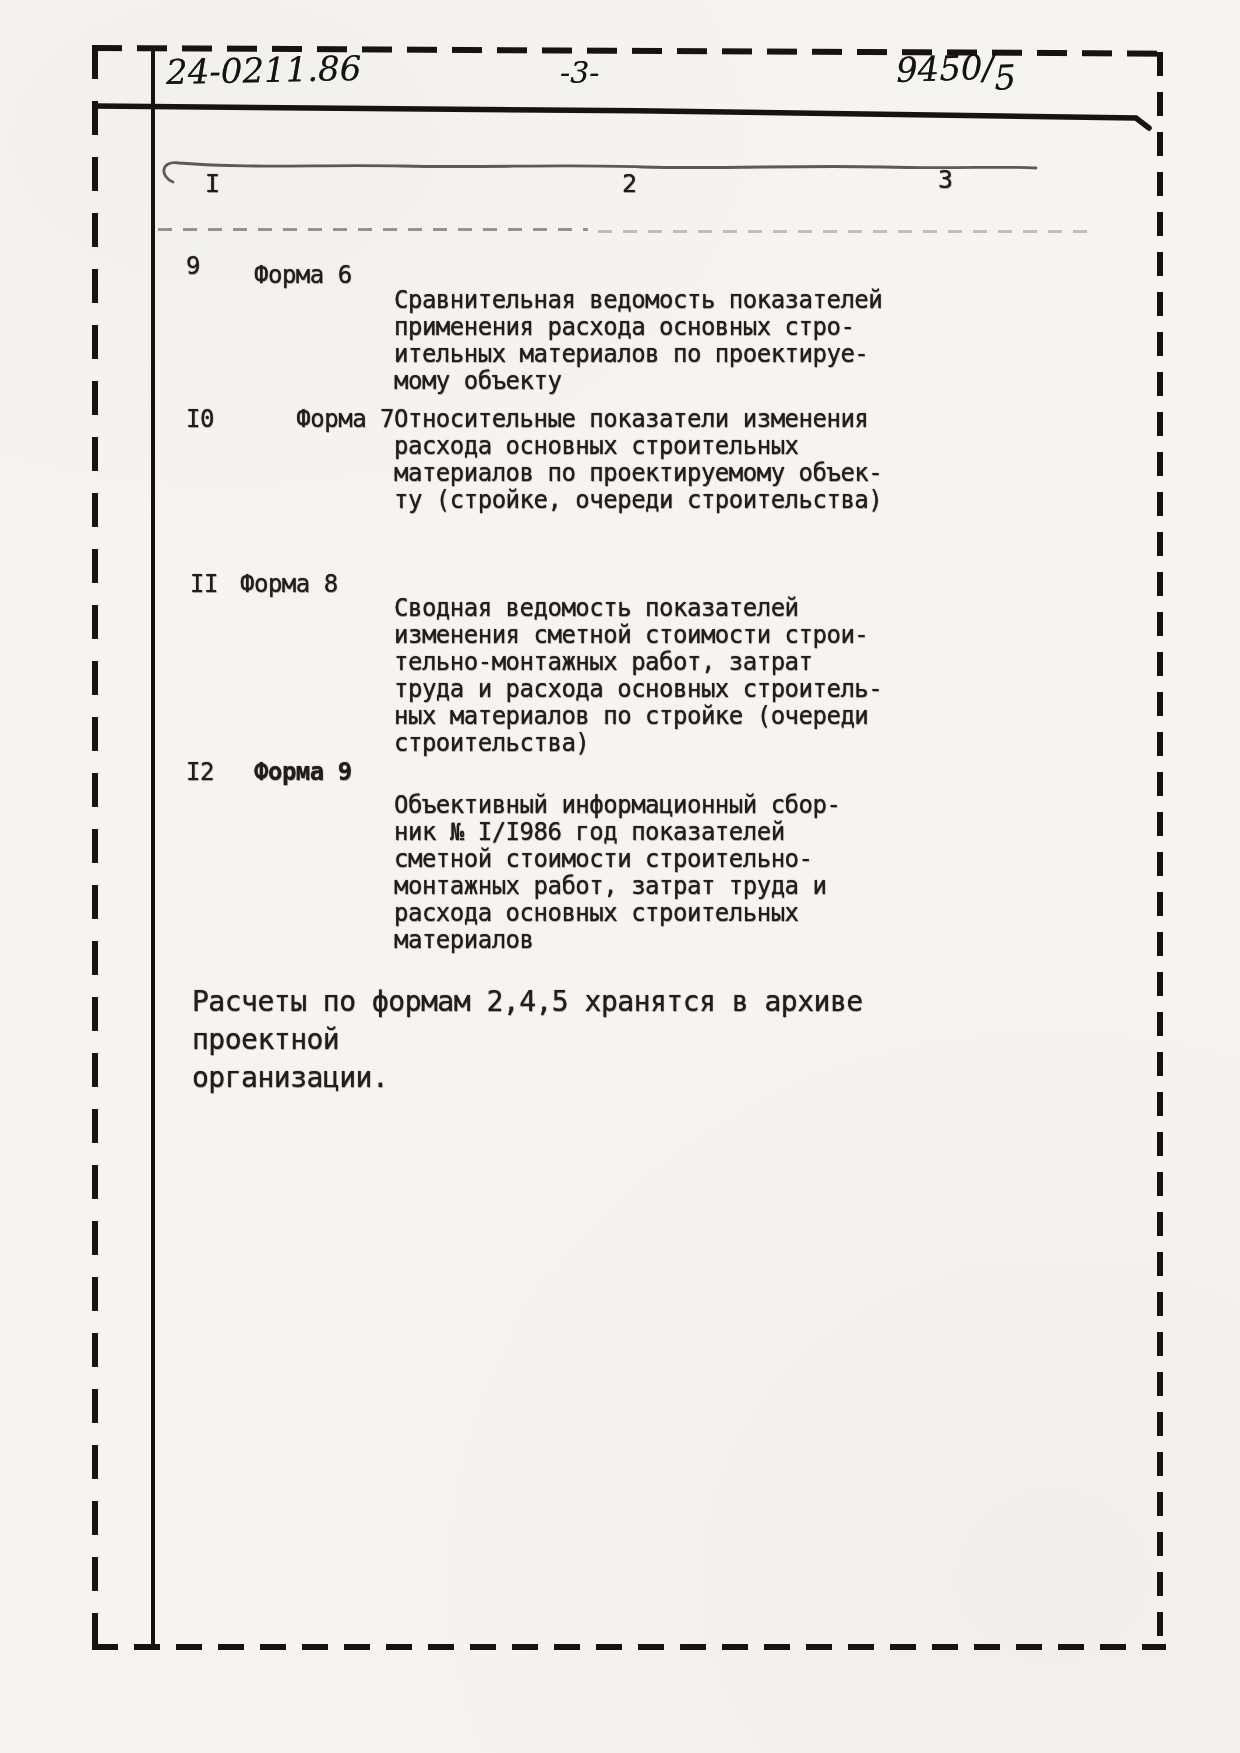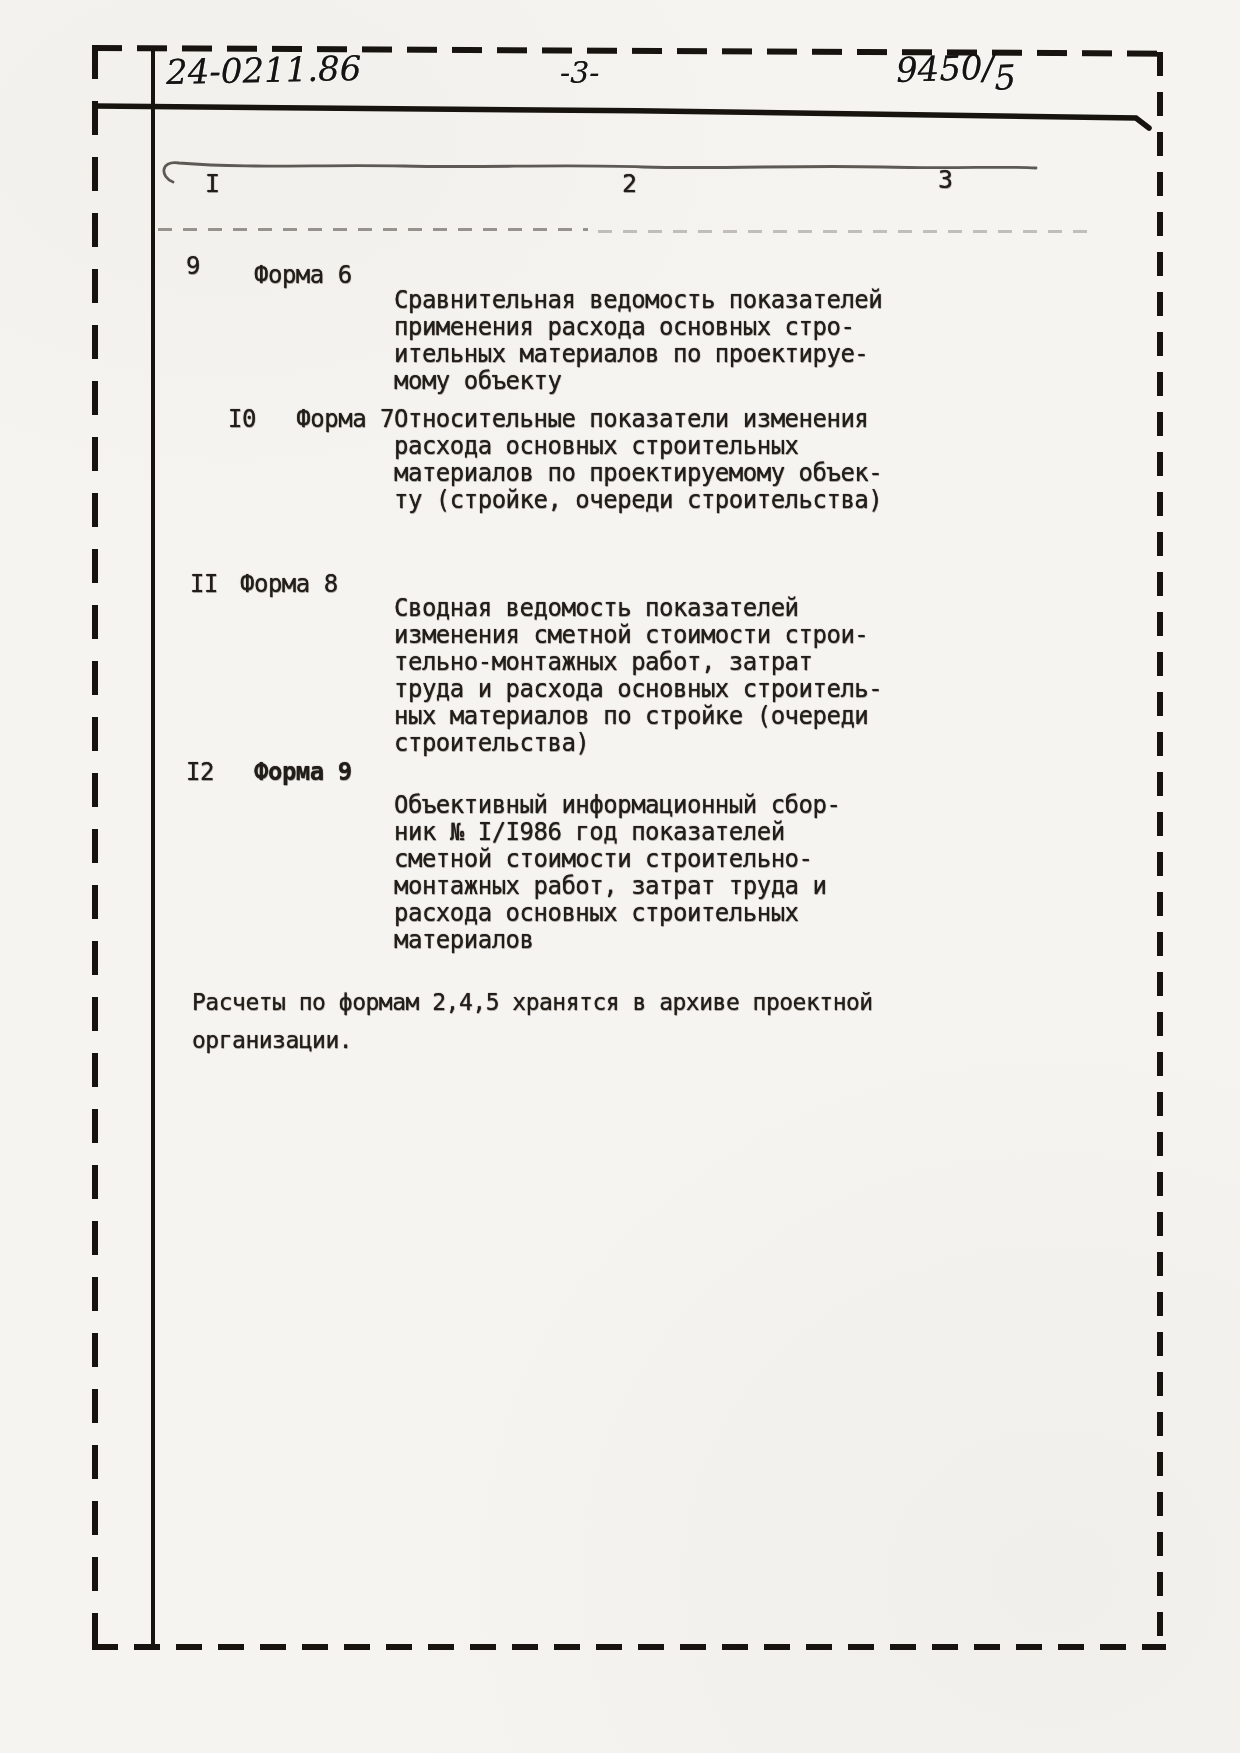--- a/index.html
+++ b/index.html
@@ -34,21 +34,21 @@
   }
   .hand{
     font-family:"DejaVu Serif", serif;font-style:italic;
     color:#141414;font-size:34px;
     text-shadow:0 0 .6px rgba(0,0,0,.6);
   }
   .colhead{font-size:25px;}
   .num{width:70px;}
   .form{width:140px;}
   .desc{width:530px;}
-  .footer{font-size:23px;line-height:38px;}
+  .footer{font-size:28px;line-height:38px;}
   .dotsep{height:3px;background:repeating-linear-gradient(90deg,#3a352f 0 14px,transparent 14px 25px);}
   .sub5{position:relative;top:11px;}
 </style>
 </head>
 <body>
 
 <div class="abs b-top"></div>
 <div class="abs b-bottom"></div>
 <div class="abs b-left"></div>
 <div class="abs b-right"></div>
@@ -78,21 +78,21 @@
 <div>
   <div class="abs typed num" style="left:186px;top:253px;">9</div>
   <div class="abs typed form" style="left:254px;top:262px;">Форма 6</div>
   <div class="abs typed desc" style="left:394px;top:264px;margin-top:23px;">Сравнительная ведомость показателей
 применения расхода основных стро-
 ительных материалов по проектируе-
 мому объекту</div>
 </div>
 
 <div>
-  <div class="abs typed num" style="left:186px;top:406px;text-align:right;">I0</div>
+  <div class="abs typed num" style="left:186px;top:406px;">I0</div>
   <div class="abs typed form" style="left:254px;top:406px;text-align:right;">Форма 7</div>
   <div class="abs typed desc" style="left:394px;top:406px;">Относительные показатели изменения
 расхода основных строительных
 материалов по проектируемому объек-
 ту (стройке, очереди строительства)</div>
 </div>
 
 <div>
   <div class="abs typed num" style="left:190px;top:571px;">II</div>
   <div class="abs typed form" style="left:240px;top:571px;">Форма 8</div>

